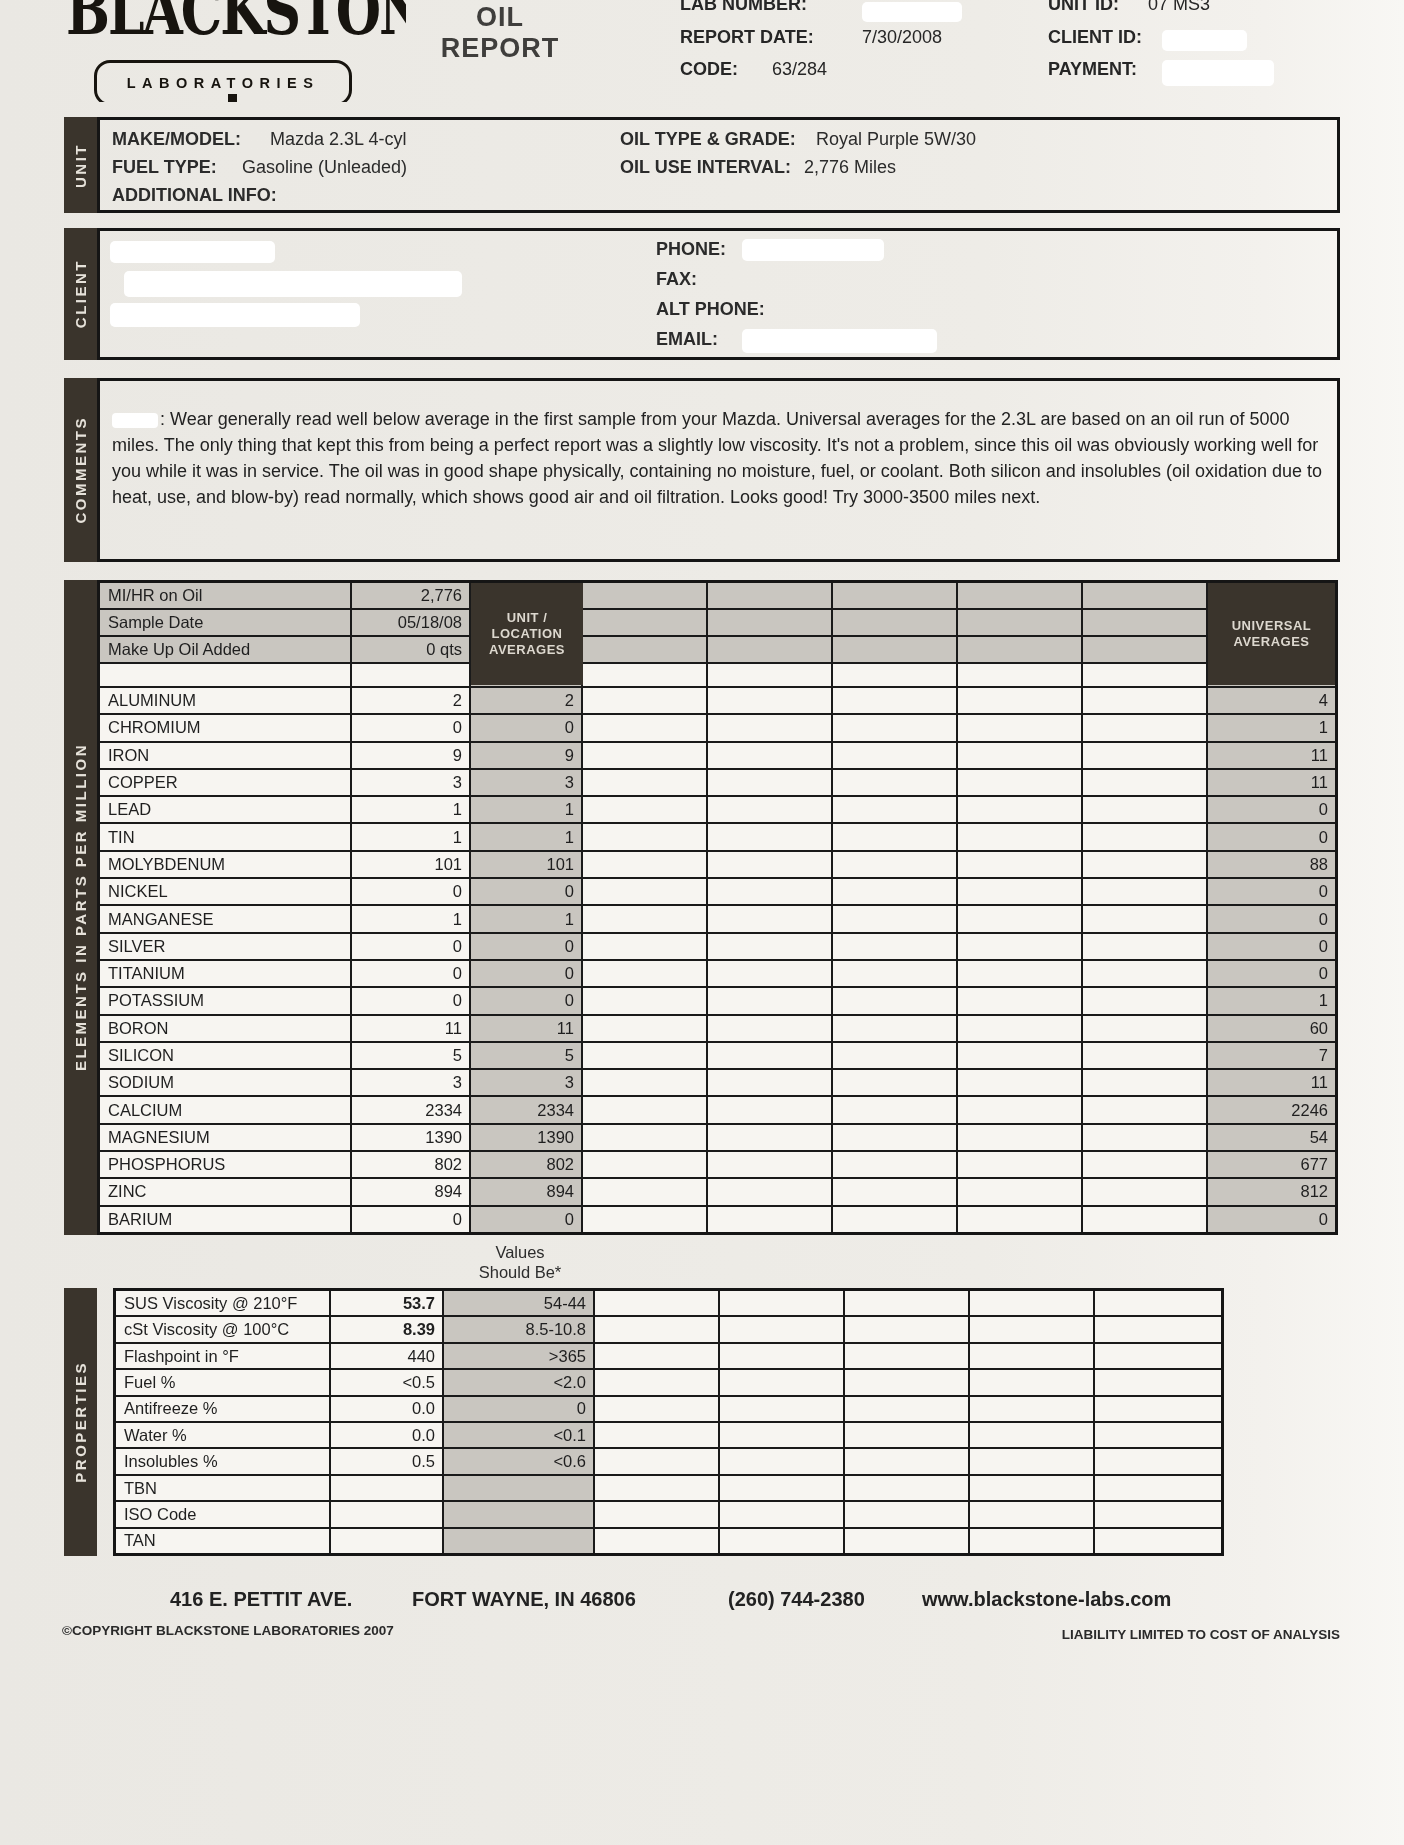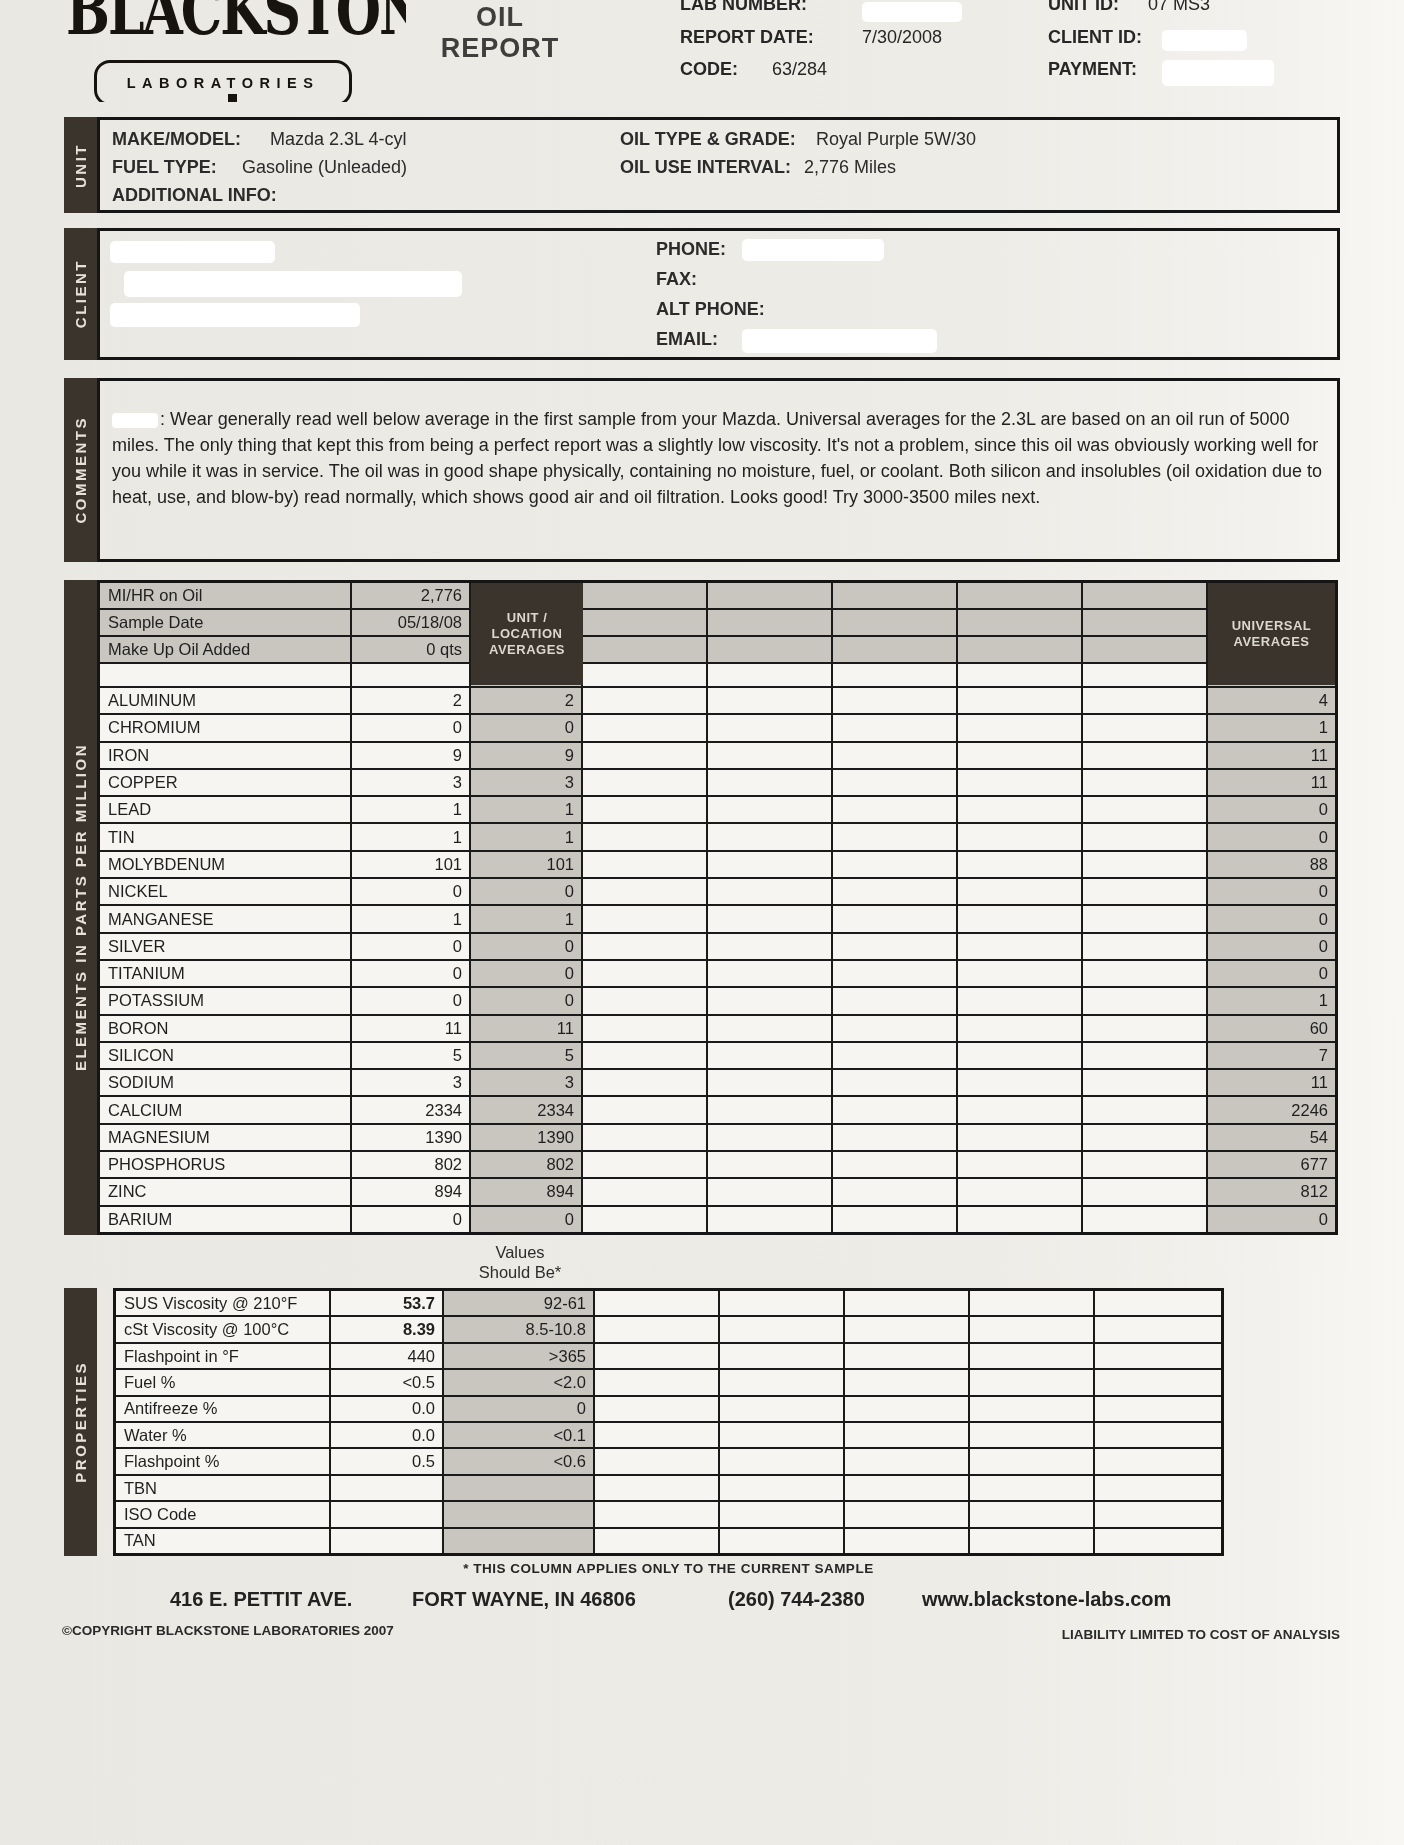--- a/index.html
+++ b/index.html
@@ -416,21 +416,21 @@
 Should Be*</div>
 
   <div class="sectab" style="top:1288px;height:268px">
     <span>PROPERTIES</span>
   </div>
   <div class="ptable">
     <div class="grid" id="properties-grid">
         <div class="trow prow">
           <div class="cell p-label pl">SUS Viscosity @ 210°F</div>
           <div class="cell p-cur num flagged">53.7</div>
-          <div class="cell p-sb gray num">92-61</div>
+          <div class="cell p-sb gray num">54-44</div>
           <div class="cell p-e"></div>
           <div class="cell p-e"></div>
           <div class="cell p-e"></div>
           <div class="cell p-e"></div>
           <div class="cell p-e"></div>
         </div>
         <div class="trow prow">
           <div class="cell p-label pl">cSt Viscosity @ 100°C</div>
           <div class="cell p-cur num flagged">8.39</div>
           <div class="cell p-sb gray num">8.5-10.8</div>
@@ -474,21 +474,21 @@
           <div class="cell p-label pl">Water %</div>
           <div class="cell p-cur num">0.0</div>
           <div class="cell p-sb gray num">&lt;0.1</div>
           <div class="cell p-e"></div>
           <div class="cell p-e"></div>
           <div class="cell p-e"></div>
           <div class="cell p-e"></div>
           <div class="cell p-e"></div>
         </div>
         <div class="trow prow">
-          <div class="cell p-label pl">Flashpoint %</div>
+          <div class="cell p-label pl">Insolubles %</div>
           <div class="cell p-cur num">0.5</div>
           <div class="cell p-sb gray num">&lt;0.6</div>
           <div class="cell p-e"></div>
           <div class="cell p-e"></div>
           <div class="cell p-e"></div>
           <div class="cell p-e"></div>
           <div class="cell p-e"></div>
         </div>
         <div class="trow prow">
           <div class="cell p-label pl">TBN</div>
@@ -516,21 +516,20 @@
           <div class="cell p-sb gray num"></div>
           <div class="cell p-e"></div>
           <div class="cell p-e"></div>
           <div class="cell p-e"></div>
           <div class="cell p-e"></div>
           <div class="cell p-e"></div>
         </div>
       </div>
   </div>
 
-  <div class="fnote">* THIS COLUMN APPLIES ONLY TO THE CURRENT SAMPLE</div>
   <span class="addr" style="left:170px">416 E. PETTIT AVE.</span>
   <span class="addr" style="left:412px">FORT WAYNE, IN  46806</span>
   <span class="addr" style="left:728px">(260) 744-2380</span>
   <span class="addr" style="left:922px">www.blackstone-labs.com</span>
   <div class="copyright">©COPYRIGHT BLACKSTONE LABORATORIES 2007</div>
   <div class="liability">LIABILITY LIMITED TO COST OF ANALYSIS</div>
 
 </div>
 
 </body></html>

